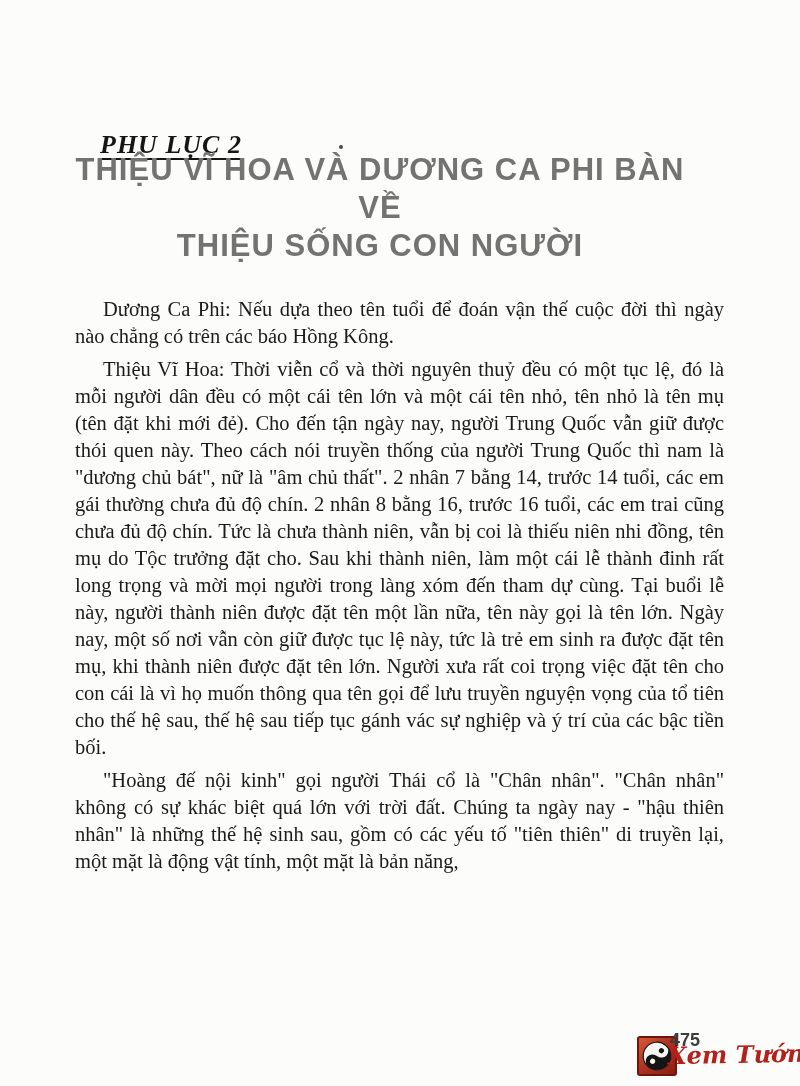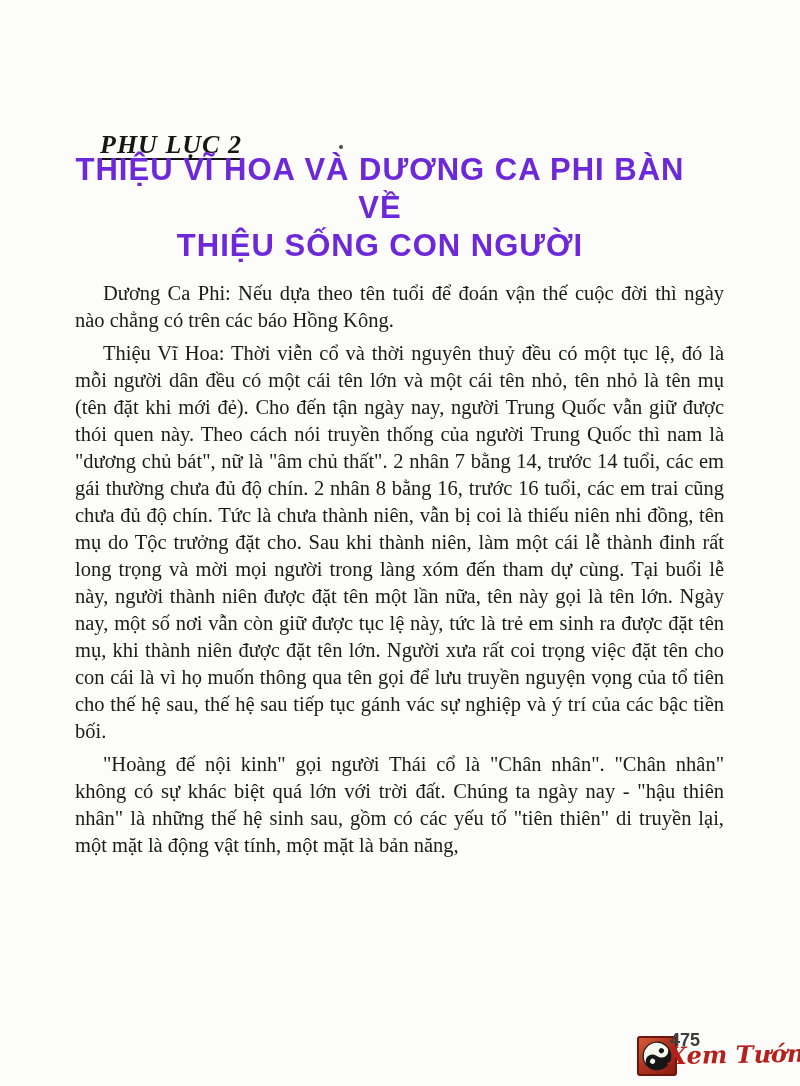--- a/index.html
+++ b/index.html
@@ -36,25 +36,25 @@
   }
   .title{
     position:absolute;
     left:55px;top:151px;width:650px;
     text-align:center;
     font-family:"Liberation Sans", sans-serif;
     font-weight:700;
     font-size:31px;
     line-height:38px;
     letter-spacing:1px;
-    color:#6d28d9;
+    color:#737373;
   }
   .body-text{
     position:absolute;
-    left:75px;top:280px;width:649px;
+    left:75px;top:296px;width:649px;
     font-family:"Liberation Serif", serif;
     font-size:20.5px;
     line-height:27px;
     color:#1b1b1b;
     text-align:justify;
   }
   .body-text p{
     margin:0 0 6px 0;
     text-indent:28px;
   }

